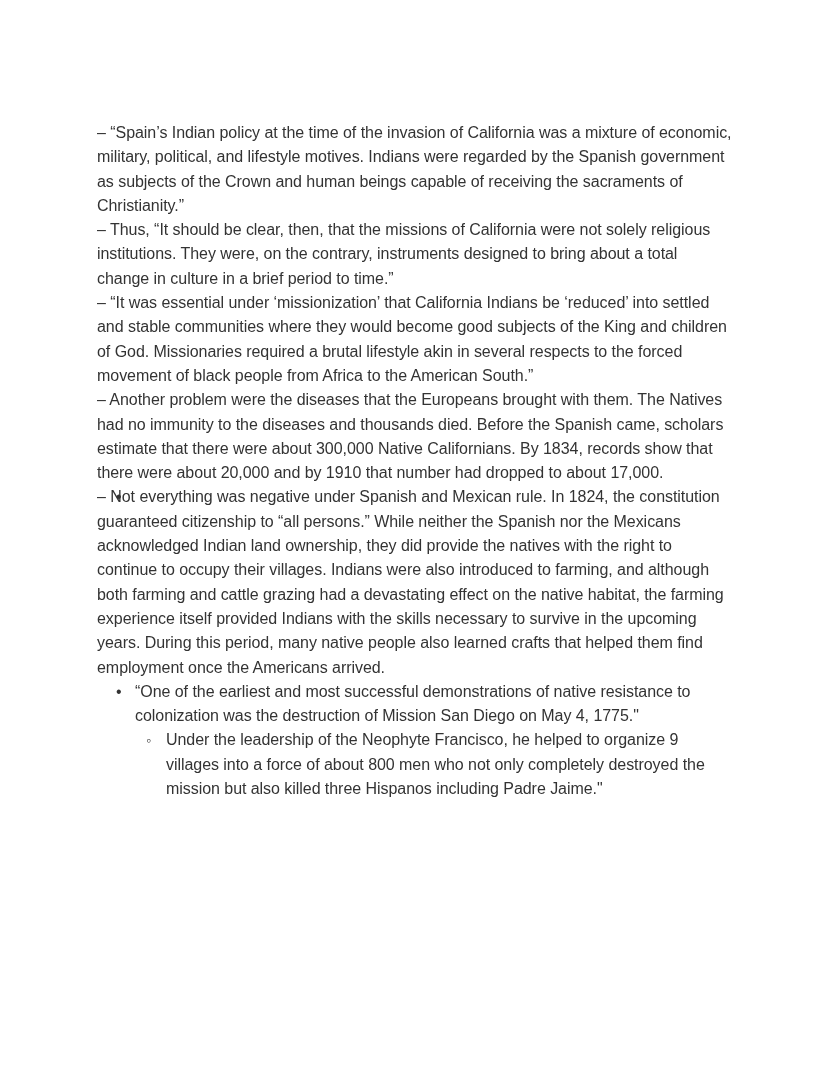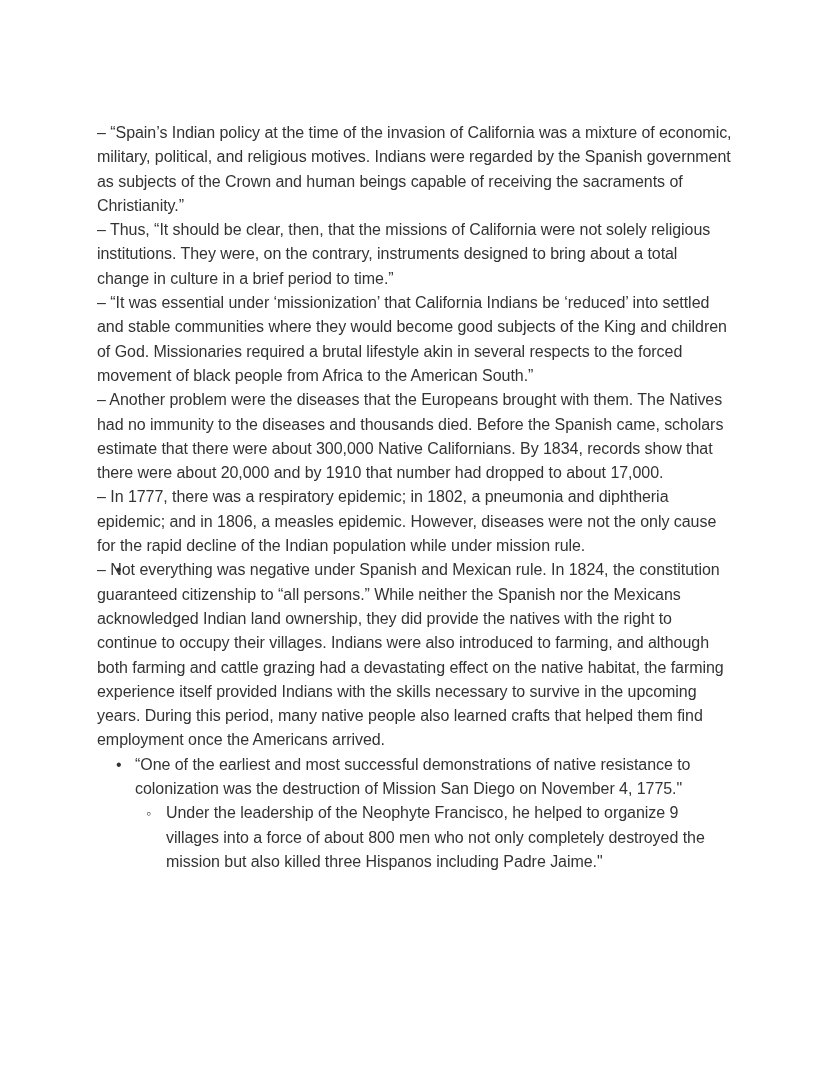--- a/index.html
+++ b/index.html
@@ -54,51 +54,48 @@
     font-size: 14px;
   }
 </style>
 </head>
 <body>
 
 <div class="page">
   <div class="doc">
 
     <p class="block dash">
-      <span>– “Spain’s Indian policy at the time of the invasion of California was a mixture of economic, military, political, and religious motives. Indians were regarded by the Spanish government as subjects of the Crown and human beings capable of receiving the sacraments of Christianity.”</span>
+      <span>– “Spain’s Indian policy at the time of the invasion of California was a mixture of economic, military, political, and lifestyle motives. Indians were regarded by the Spanish government as subjects of the Crown and human beings capable of receiving the sacraments of Christianity.”</span>
     </p>
 
     <p class="block dash">
       <span>– Thus, “It should be clear, then, that the missions of California were not solely religious institutions. They were, on the contrary, instruments designed to bring about a total change in culture in a brief period to time.”</span>
     </p>
 
     <p class="block dash">
       <span>– “It was essential under ‘missionization’ that California Indians be ‘reduced’ into settled and stable communities where they would become good subjects of the King and children of God. Missionaries required a brutal lifestyle akin in several respects to the forced movement of black people from Africa to the American South.”</span>
     </p>
 
     <p class="block dash">
       <span>– Another problem were the diseases that the Europeans brought with them. The Natives had no immunity to the diseases and thousands died. Before the Spanish came, scholars estimate that there were about 300,000 Native Californians. By 1834, records show that there were about 20,000 and by 1910 that number had dropped to about 17,000.</span>
     </p>
 
-    <p class="block dash">
-      <span>– In 1777, there was a respiratory epidemic; in 1802, a pneumonia and diphtheria epidemic; and in 1806, a measles epidemic. However, diseases were not the only cause for the rapid decline of the Indian population while under mission rule.</span>
-    </p>
 
     <p class="block bullet">
       <span class="marker">•</span>
     </p>
 
     <p class="block dash">
       <span>– Not everything was negative under Spanish and Mexican rule. In 1824, the constitution guaranteed citizenship to “all persons.” While neither the Spanish nor the Mexicans acknowledged Indian land ownership, they did provide the natives with the right to continue to occupy their villages. Indians were also introduced to farming, and although both farming and cattle grazing had a devastating effect on the native habitat, the farming experience itself provided Indians with the skills necessary to survive in the upcoming years. During this period, many native people also learned crafts that helped them find employment once the Americans arrived.</span>
     </p>
 
 
     <p class="block bullet">
       <span class="marker">•</span>
-      <span>“One of the earliest and most successful demonstrations of native resistance to colonization was the destruction of Mission San Diego on November 4, 1775."</span>
+      <span>“One of the earliest and most successful demonstrations of native resistance to colonization was the destruction of Mission San Diego on May 4, 1775."</span>
     </p>
 
     <p class="block circle">
       <span class="marker">◦</span>
       <span>Under the leadership of the Neophyte Francisco, he helped to organize 9 villages into a force of about 800 men who not only completely destroyed the mission but also killed three Hispanos including Padre Jaime."</span>
     </p>
 
   </div>
 </div>
 

